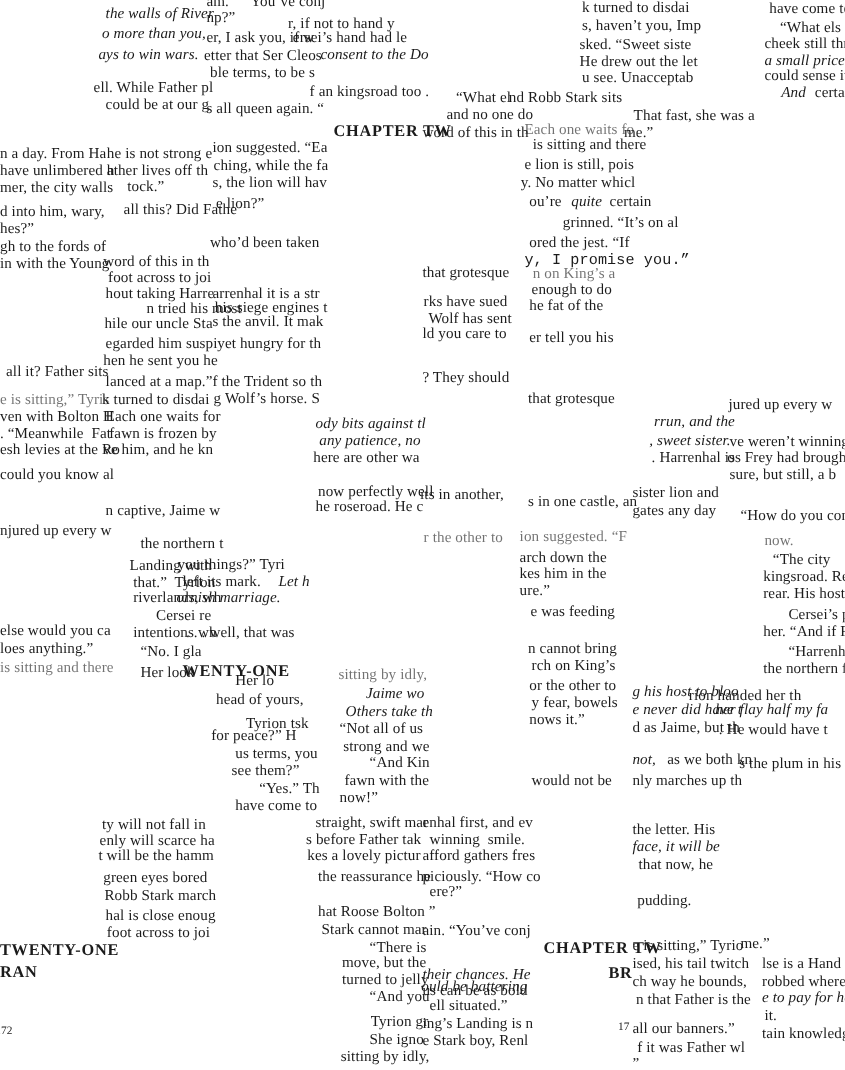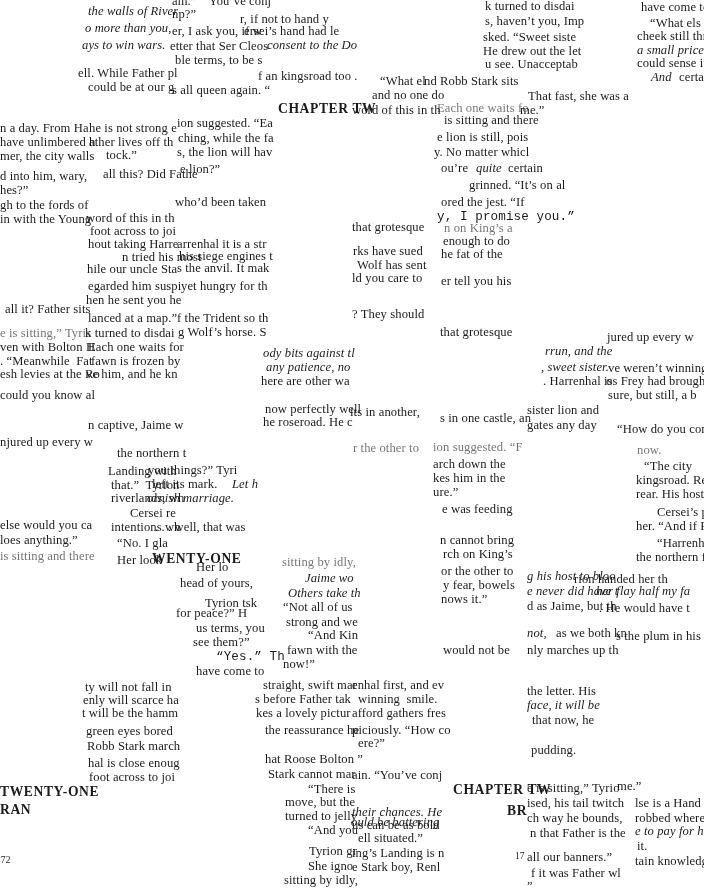--- a/index.html
+++ b/index.html
@@ -181,21 +181,21 @@
     <span class="tl" style="left: 205px; top: 597px;">Tyrion tsk</span>
     <span class="tl" style="left: 286px; top: 616px;">strong and we</span>
     <span class="tl" style="left: 176px; top: 607px;">for peace?” H</span>
     <span class="tl" style="left: 196px; top: 622px;">us terms, you</span>
     <span class="tl it" style="left: 527px; top: 627px;">not,</span>
     <span class="tl" style="left: 556px; top: 627px;">as we both kn</span>
     <span class="tl" style="left: 616px; top: 630px;">s the plum in his p</span>
     <span class="tl" style="left: 193px; top: 636px;">see them?”</span>
     <span class="tl" style="left: 443px; top: 644px;">would not be</span>
     <span class="tl" style="left: 527px; top: 644px;">nly marches up th</span>
-    <span class="tl" style="left: 216px; top: 651px; font-family: Liberation Mono, monospace;">“Yes.” Th</span>
+    <span class="tl" style="left: 216px; top: 651px;">“Yes.” Th</span>
     <span class="tl" style="left: 196px; top: 665px;">have come to</span>
     <span class="tl" style="left: 308px; top: 629px;">“And Kin</span>
     <span class="tl" style="left: 287px; top: 644px;">fawn with the</span>
     <span class="tl" style="left: 283px; top: 658px;">now!”</span>
     <span class="tl" style="left: 85px; top: 681px;">ty will not fall in</span>
     <span class="tl" style="left: 83px; top: 694px;">enly will scarce ha</span>
     <span class="tl" style="left: 263px; top: 679px;">straight, swift mar</span>
     <span class="tl" style="left: 352px; top: 679px;">enhal first, and ev</span>
     <span class="tl" style="left: 82px; top: 707px;">t will be the hamm</span>
     <span class="tl" style="left: 255px; top: 693px;">s before Father tak</span>

